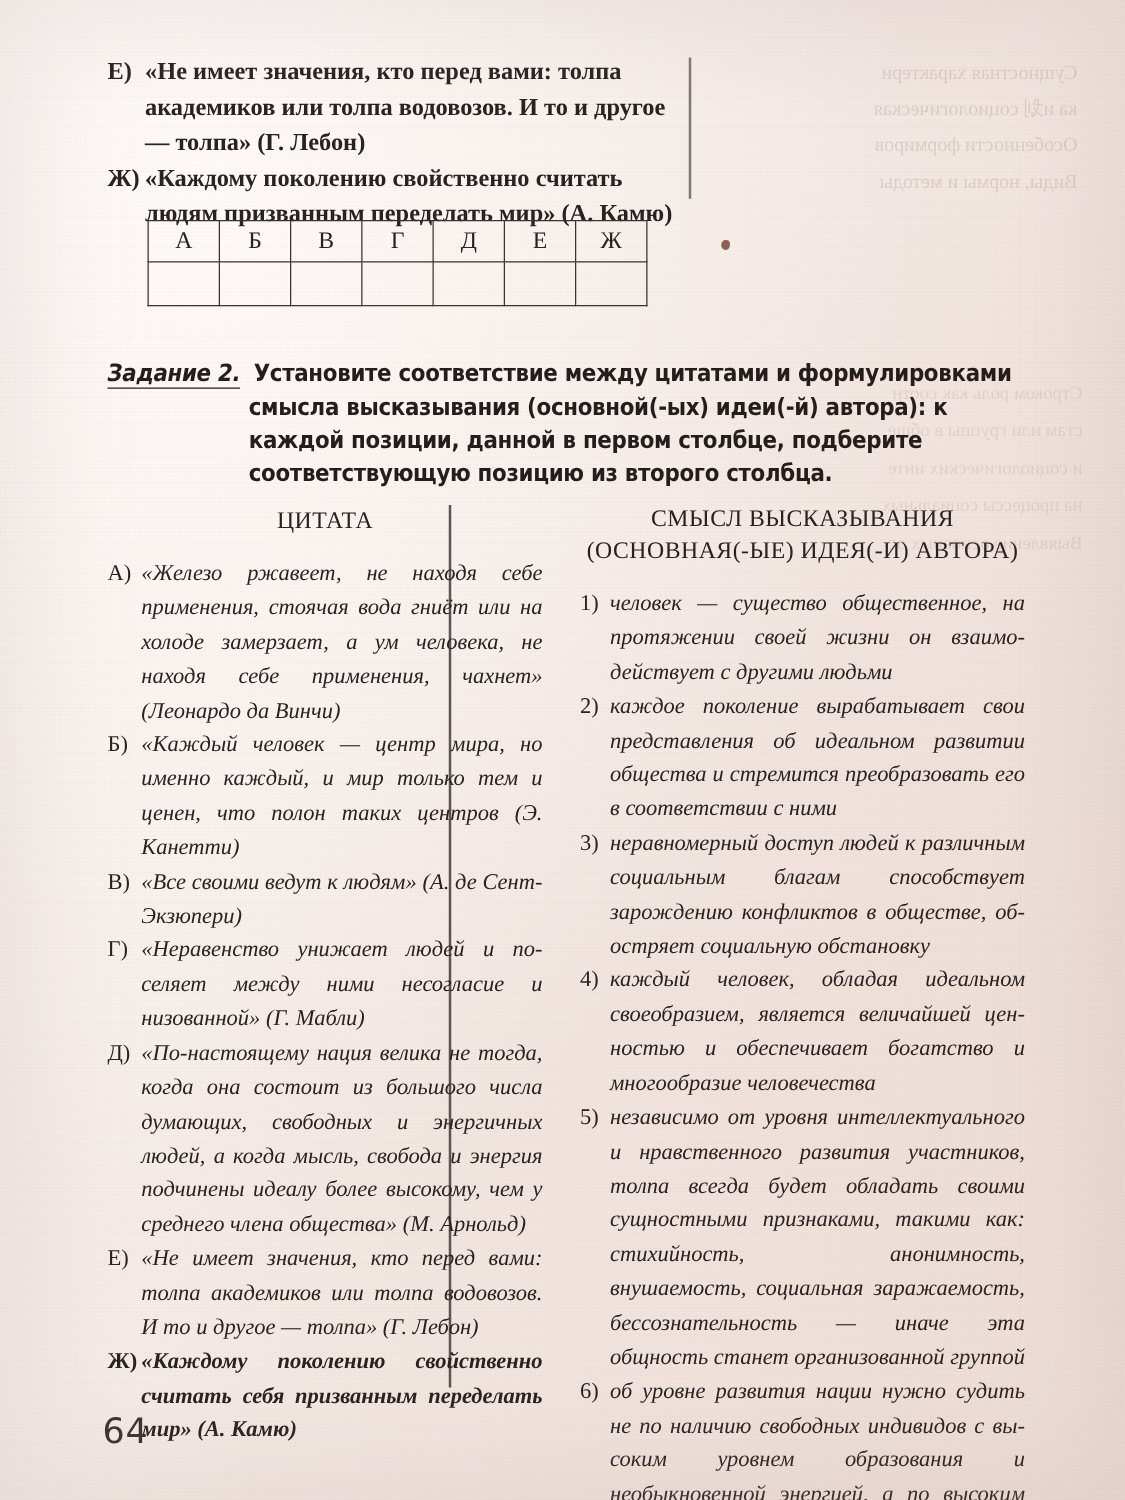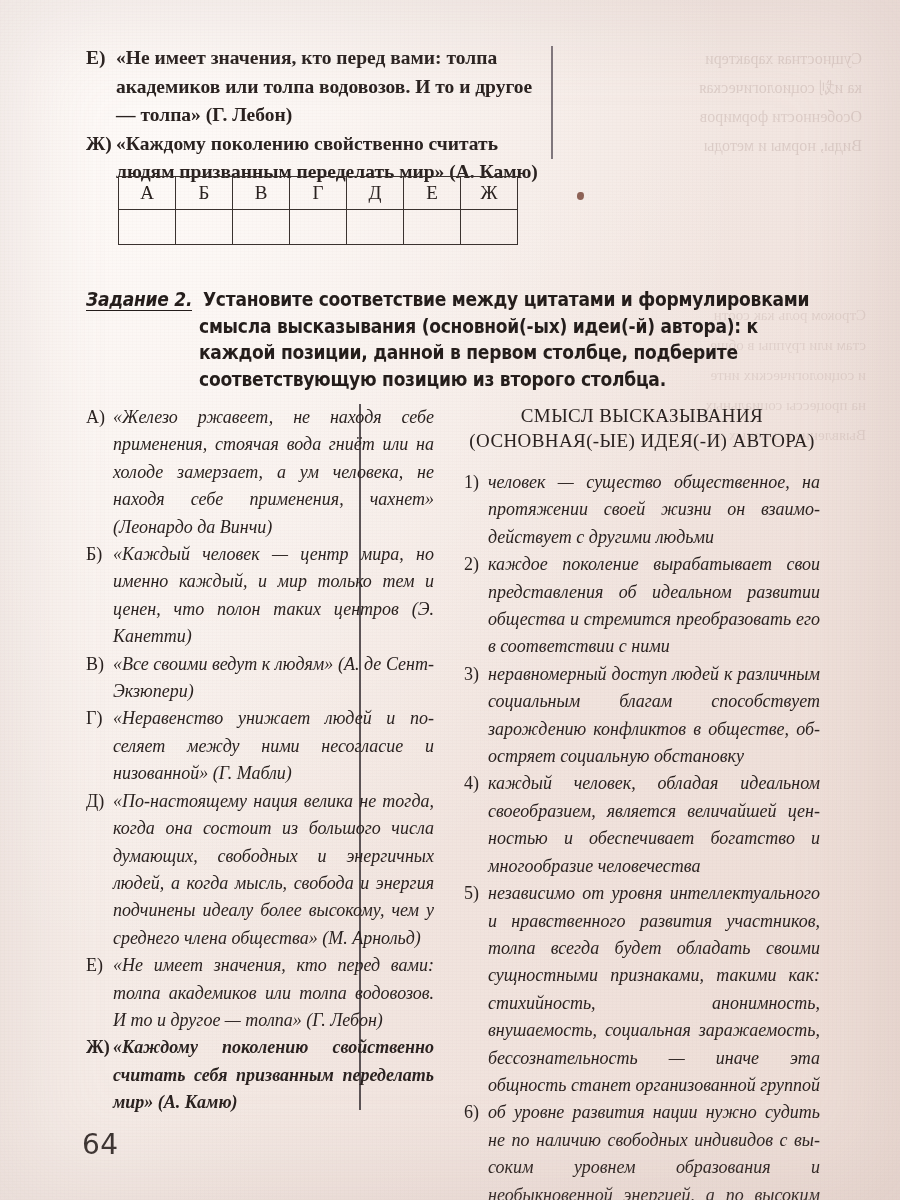--- a/index.html
+++ b/index.html
@@ -303,20 +303,21 @@
       <span class="task-first">
         <span class="task-label">Задание 2.</span>
       </span><span class="task-body">Установите соответствие между цитатами и формулировками смысла высказывания (основной(-ых) идеи(-й) автора): к каждой позиции, данной в первом столбце, подберите соответствующую позицию из второго столбца.</span>
     </div>
   </div>
 
   <div class="col-divider"></div>
   <div class="cols">
 
     <div class="col col-left">
+      <div class="col-head">ЦИТАТА</div>
 
       <div class="m-item">
         <span class="m-mark">А)</span>
         <span class="m-text lastline-left">«Железо ржавеет, не находя себе применения, стоячая вода гниёт или на холоде замерзает, а ум чело­века, не находя себе применения, чахнет» (Леонардо да Винчи)</span>
       </div>
       <div class="m-item">
         <span class="m-mark">Б)</span>
         <span class="m-text lastline-left">«Каждый человек — центр мира, но именно каждый, и мир только тем и ценен, что полон таких цен­тров (Э. Канетти)</span>
       </div>
       <div class="m-item">

